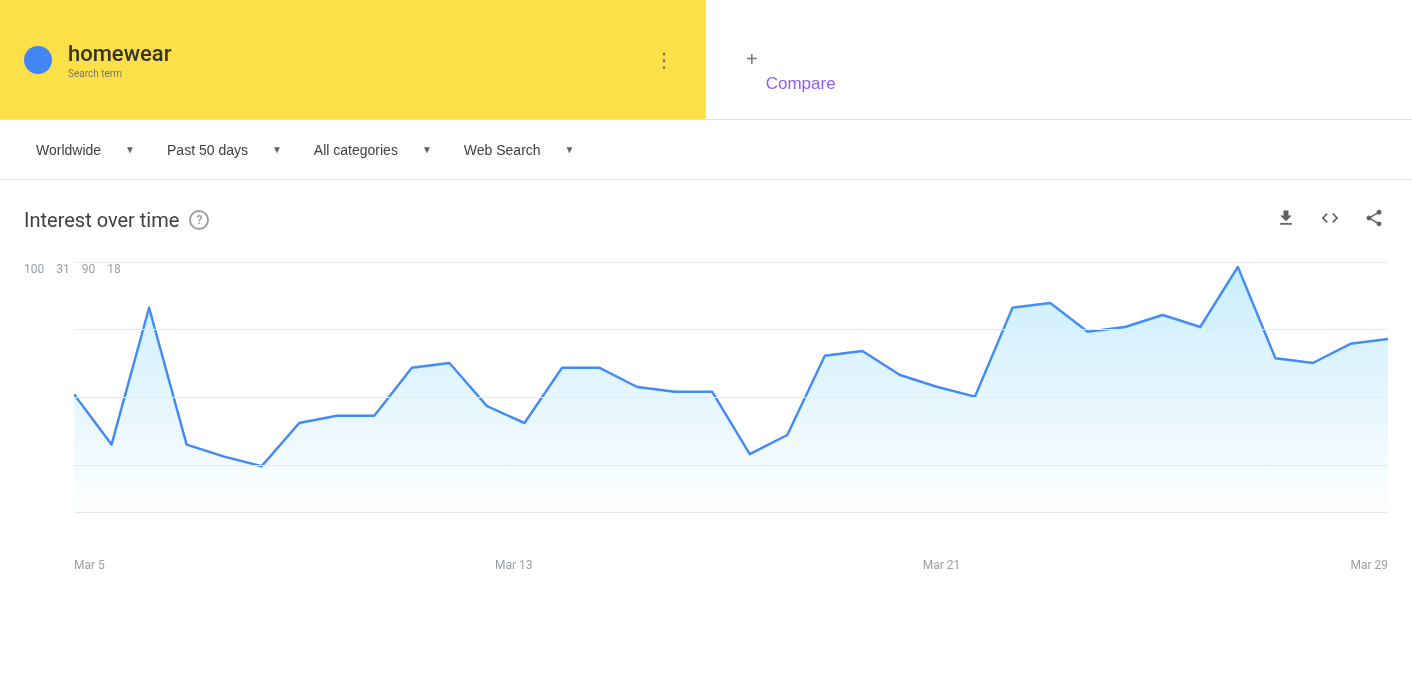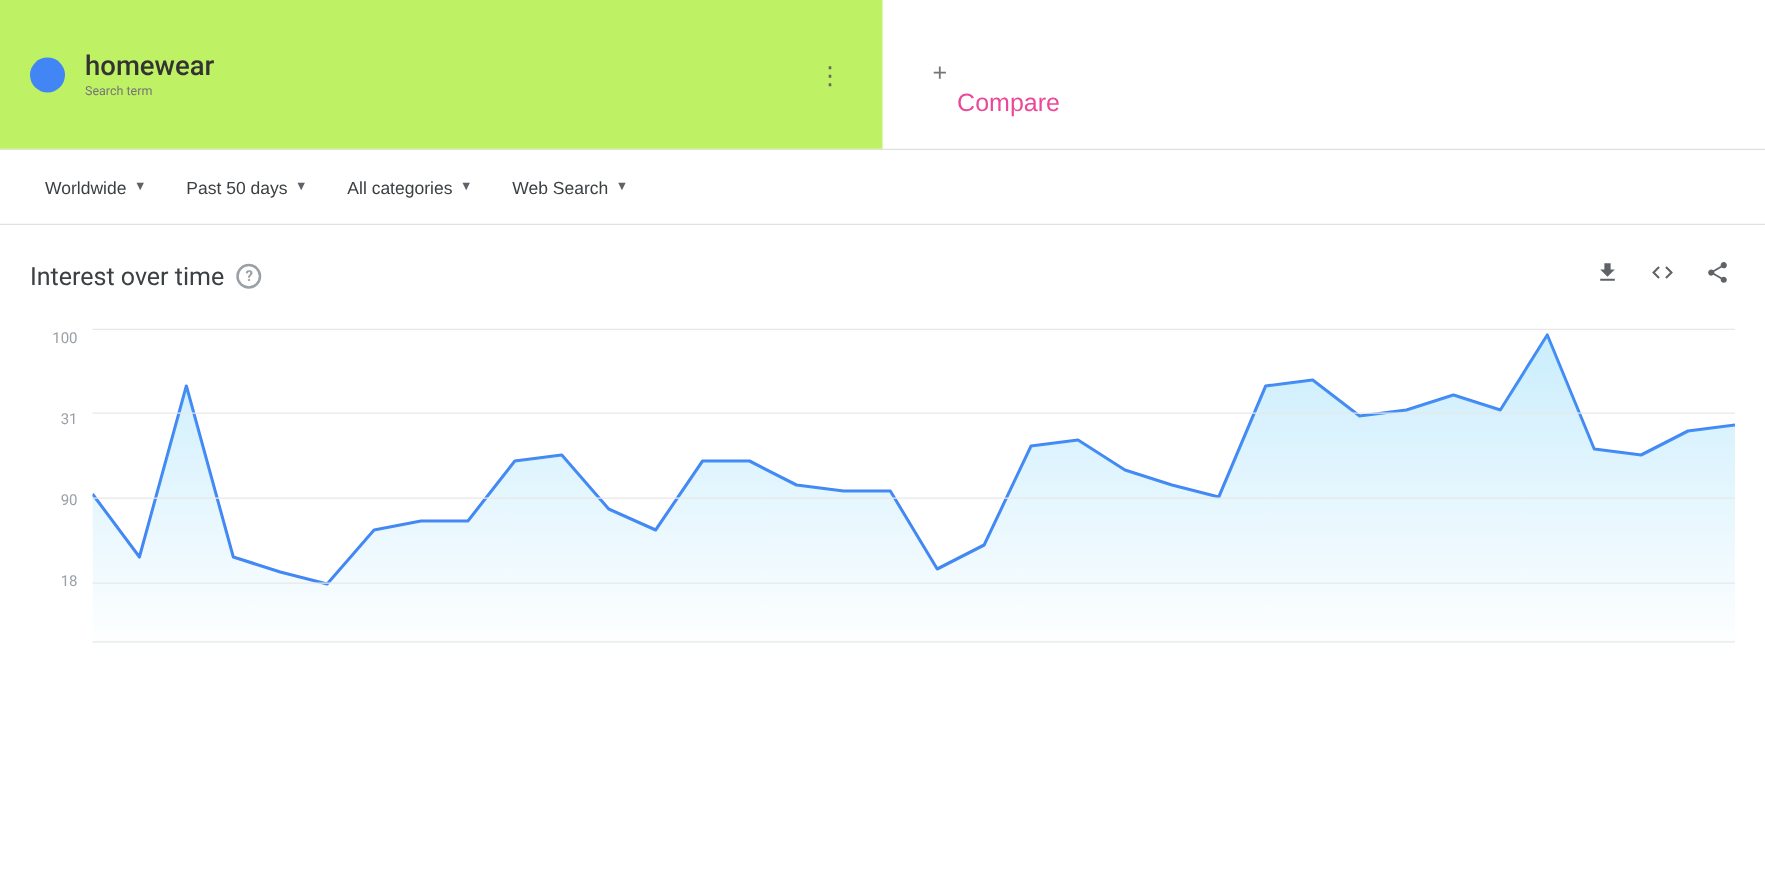--- a/index.html
+++ b/index.html
@@ -9,21 +9,21 @@
     .header {
       display: flex;
       align-items: stretch;
       border-bottom: 1px solid #e0e0e0;
       height: 120px;
     }
     .header-left {
       display: flex;
       align-items: center;
       flex: 1;
-      background: #bef264;
+      background: #fde047;
       padding: 0 24px;
       gap: 16px;
       max-width: 706px;
     }
     .header-right {
       display: flex;
       align-items: center;
       flex: 1;
       padding: 0 24px;
       gap: 8px;
@@ -51,35 +51,35 @@
       gap: 8px;
       color: #757575;
       font-size: 16px;
       cursor: pointer;
       padding: 8px 16px;
       border-radius: 4px;
       background: none;
       border: none;
     }
     .compare-plus { font-size: 20px; color: #757575; }
-    .compare-label { font-size: 20px; color: #ec4899; margin-top: 48px; }
+    .compare-label { font-size: 17px; color: #8b5cf6; margin-top: 48px; }
 
     
     .filters {
       display: flex;
       align-items: center;
       padding: 0 24px;
       height: 60px;
       border-bottom: 1px solid #e0e0e0;
       gap: 8px;
     }
     .filter-btn {
       display: flex;
       align-items: center;
-      gap: 6px;
+      gap: 24px;
       padding: 8px 12px;
       border-radius: 4px;
       cursor: pointer;
       font-size: 14px;
       color: #3c4043;
       background: none;
       border: none;
     }
     .filter-chevron { color: #5f6368; font-size: 10px; }
 
@@ -139,21 +139,20 @@
       width: 100%;
       height: 280px;
     }
     .y-axis-labels {
       position: absolute;
       left: 0;
       top: 0;
       bottom: 0;
       width: 50px;
       display: flex;
-      flex-direction: column;
       justify-content: space-between;
       padding: 10px 0;
     }
     .y-label {
       font-size: 12px;
       color: #9aa0a6;
       text-align: right;
       padding-right: 12px;
     }
     .chart-plot {
@@ -274,15 +273,21 @@
             <linearGradient id="chartGrad" x1="0" y1="0" x2="0" y2="1">
               <stop offset="0%" stop-color="#4fc3f7" stop-opacity="0.3"></stop>
               <stop offset="100%" stop-color="#4fc3f7" stop-opacity="0.0"></stop>
             </linearGradient>
           </defs>
           <polyline id="chart-line" fill="none" stroke="#4285f4" stroke-width="2.5" stroke-linejoin="round" points="0,142.2 38.857142857142854,192.6 77.71428571428571,55.80000000000001 116.57142857142857,192.6 155.42857142857142,204.60000000000002 194.28571428571428,214.2 233.14285714285714,171 272,163.8 310.85714285714283,163.8 349.71428571428567,115.80000000000001 388.57142857142856,111 427.42857142857144,154.20000000000002 466.2857142857143,171 505.14285714285717,115.80000000000001 544,115.80000000000001 582.8571428571428,135 621.7142857142857,139.8 660.5714285714286,139.8 699.4285714285713,202.20000000000002 738.2857142857142,183 777.1428571428571,103.8 816,99 854.8571428571429,122.99999999999999 893.7142857142857,135 932.5714285714286,144.60000000000002 971.4285714285714,55.80000000000001 1010.2857142857143,51.00000000000001 1049.142857142857,79.80000000000001 1088,75 1126.857142857143,62.999999999999986 1165.7142857142856,75 1204.5714285714284,15 1243.4285714285713,106.2 1282.2857142857142,111 1321.142857142857,91.79999999999998 1360,87.00000000000001"></polyline>
           <path id="chart-fill" fill="url(#chartGrad)" d="M0,142.2 L38.857142857142854,192.6 L77.71428571428571,55.80000000000001 L116.57142857142857,192.6 L155.42857142857142,204.60000000000002 L194.28571428571428,214.2 L233.14285714285714,171 L272,163.8 L310.85714285714283,163.8 L349.71428571428567,115.80000000000001 L388.57142857142856,111 L427.42857142857144,154.20000000000002 L466.2857142857143,171 L505.14285714285717,115.80000000000001 L544,115.80000000000001 L582.8571428571428,135 L621.7142857142857,139.8 L660.5714285714286,139.8 L699.4285714285713,202.20000000000002 L738.2857142857142,183 L777.1428571428571,103.8 L816,99 L854.8571428571429,122.99999999999999 L893.7142857142857,135 L932.5714285714286,144.60000000000002 L971.4285714285714,55.80000000000001 L1010.2857142857143,51.00000000000001 L1049.142857142857,79.80000000000001 L1088,75 L1126.857142857143,62.999999999999986 L1165.7142857142856,75 L1204.5714285714284,15 L1243.4285714285713,106.2 L1282.2857142857142,111 L1321.142857142857,91.79999999999998 L1360,87.00000000000001 L1360,270 L0,270 Z"></path>
         </svg>
       </div>
 
+      <div class="x-axis">
+        <span class="x-label">Mar 5</span>
+        <span class="x-label">Mar 13</span>
+        <span class="x-label">Mar 21</span>
+        <span class="x-label">Mar 29</span>
+      </div>
     </div>
   </div>
 </div>
 
 </body></html>

